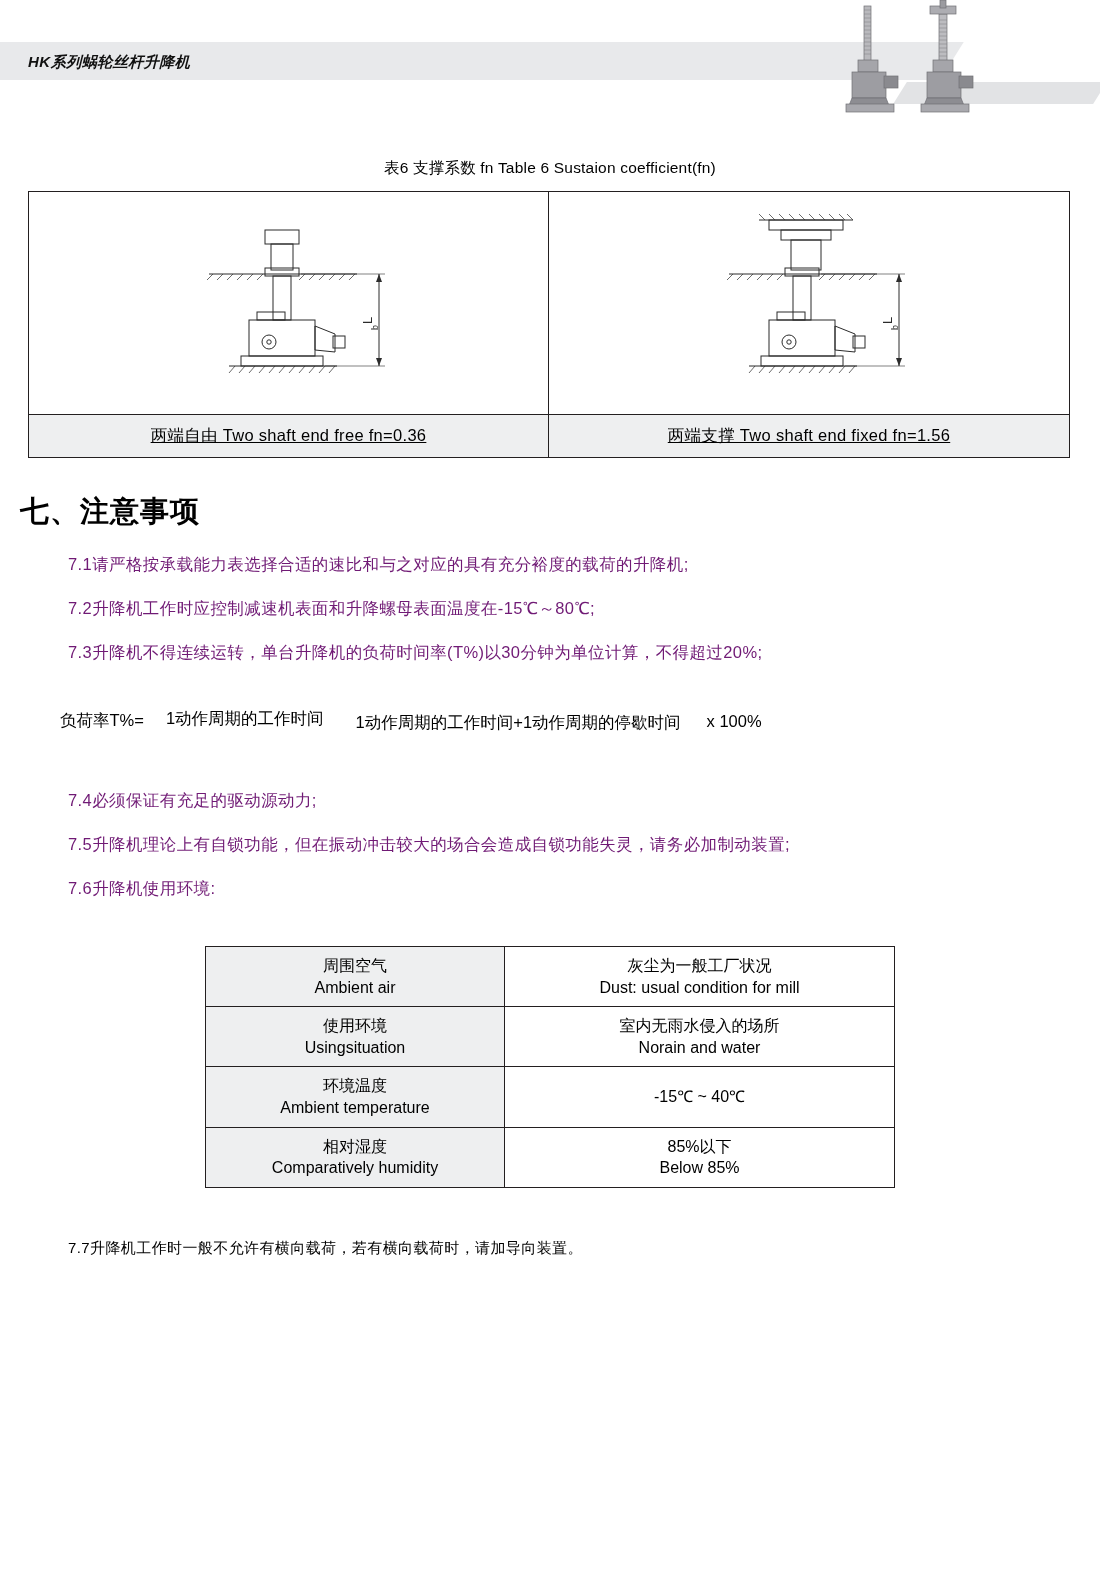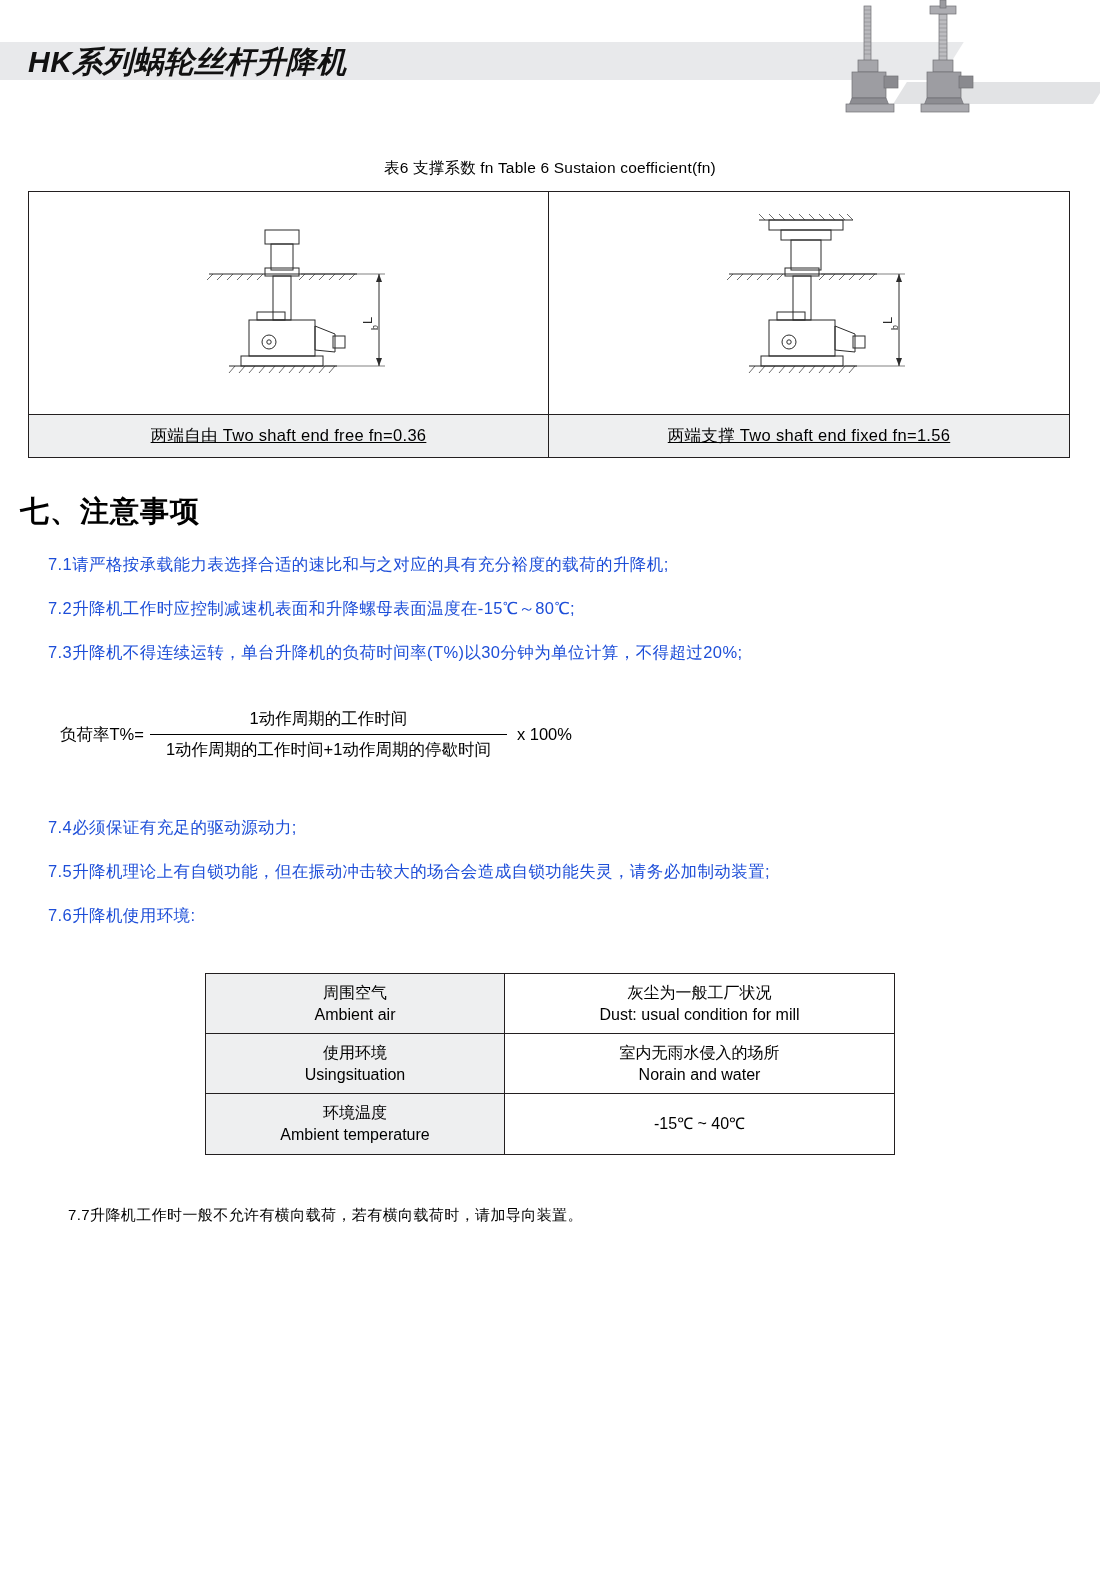--- a/index.html
+++ b/index.html
@@ -46,21 +46,21 @@
     top: 82px;
     width: 200px;
     height: 22px;
     background: #e2e3e5;
     transform: skewX(-32deg);
   }
   .header-title {
     position: absolute;
     left: 28px;
     top: 46px;
-    font-size: 30px;
+    font-size: 15px;
     font-weight: bold;
     font-style: italic;
     letter-spacing: 0.5px;
     color: #111;
     line-height: 32px;
     white-space: nowrap;
   }
   .header-img {
     position: absolute;
     right: 96px;
@@ -116,42 +116,42 @@
   
   .section-heading {
     margin: 34px 0 0 20px;
     font-size: 29px;
     font-weight: bold;
     letter-spacing: 1px;
   }
 
   
   .para {
-    margin: 22px 0 0 48px;
+    margin: 22px 0 0 68px;
     font-size: 16.5px;
     letter-spacing: 0.4px;
-    color: #1d4ed8;
+    color: #701a75;
   }
 
   
   .formula {
     margin-top: 44px;
     display: flex;
     align-items: center;
     justify-content: flex-start;
     padding-left: 60px;
     font-size: 16.5px;
   }
   .formula-lhs {
     white-space: nowrap;
     padding-right: 6px;
   }
   .frac {
     display: inline-flex;
-    flex-direction: column;
+    flex-direction: row;
     align-items: center;
   }
   .frac .num {
     padding: 0 16px 4px 16px;
     white-space: nowrap;
   }
   .frac .bar {
     height: 1px;
     background: #000;
     width: 100%;
@@ -448,17 +448,27 @@
       </tr>
       <tr>
         <td class="k">
           <span class="cn">环境温度</span>
           <span class="en">Ambient temperature</span>
         </td>
         <td class="v">
           <span class="cn">-15℃ ~ 40℃</span>
         </td>
       </tr>
+      <tr>
+        <td class="k">
+          <span class="cn">相对湿度</span>
+          <span class="en">Comparatively humidity</span>
+        </td>
+        <td class="v">
+          <span class="cn">85%以下</span>
+          <span class="en">Below 85%</span>
+        </td>
+      </tr>
     </tbody>
   </table>
 </div>
 
 <div class="para-last">7.7升降机工作时一般不允许有横向载荷，若有横向载荷时，请加导向装置。</div>
 
 </body></html>

